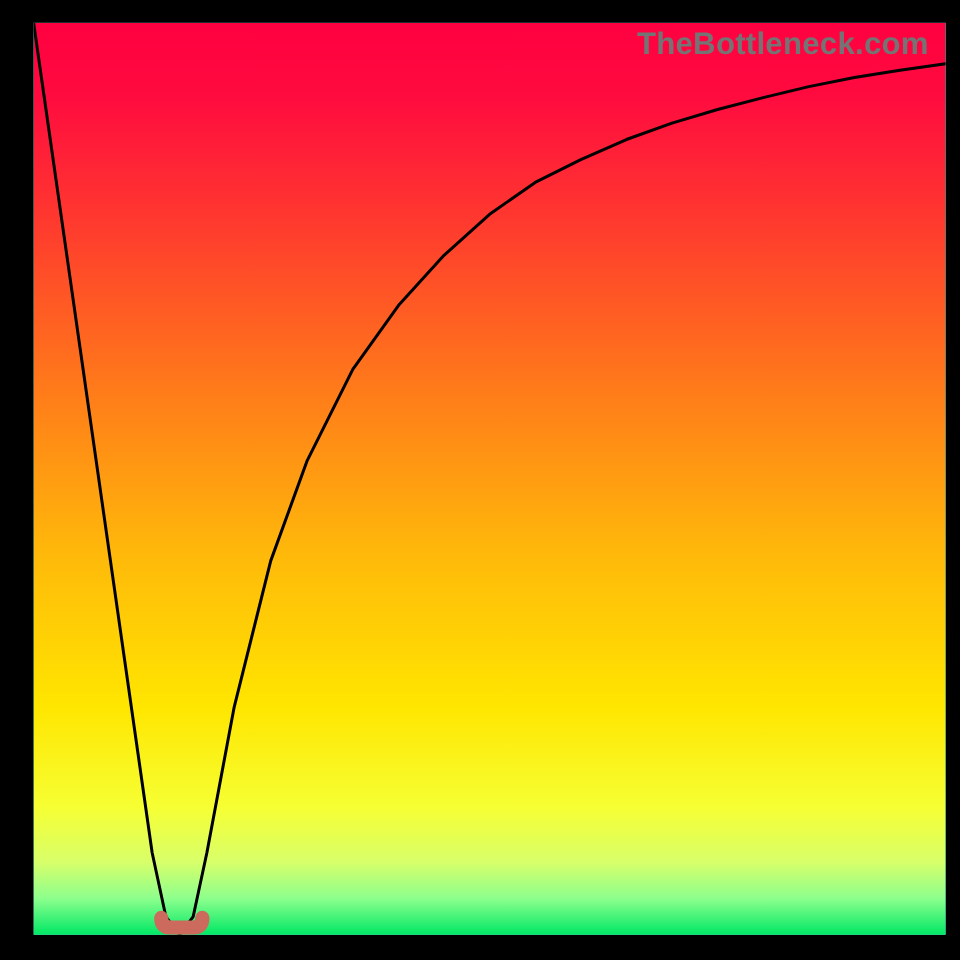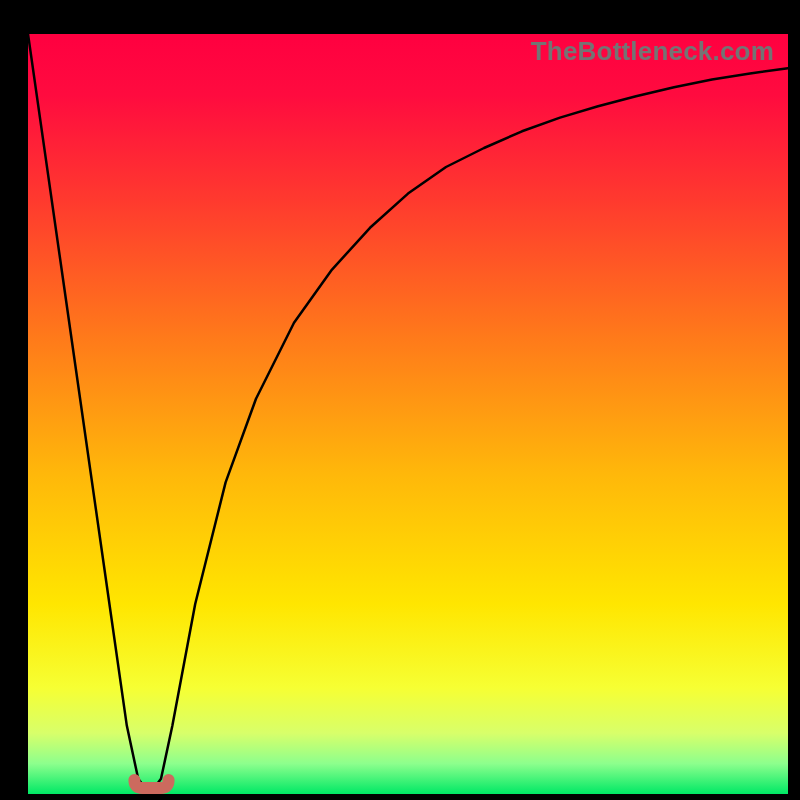--- a/index.html
+++ b/index.html
@@ -6,21 +6,21 @@
     margin: 0;
     padding: 0;
     width: 800px;
     height: 800px;
     background: #000;
     overflow: hidden;
   }
   .frame {
     position: absolute;
     left: 28px;
-    top: 34px;
+    top: 19px;
     width: 760px;
     height: 760px;
     background: #5eead4;
   }
   .plot-area {
     position: absolute;
     left: 0;
     top: 0;
     width: 760px;
     height: 760px;

